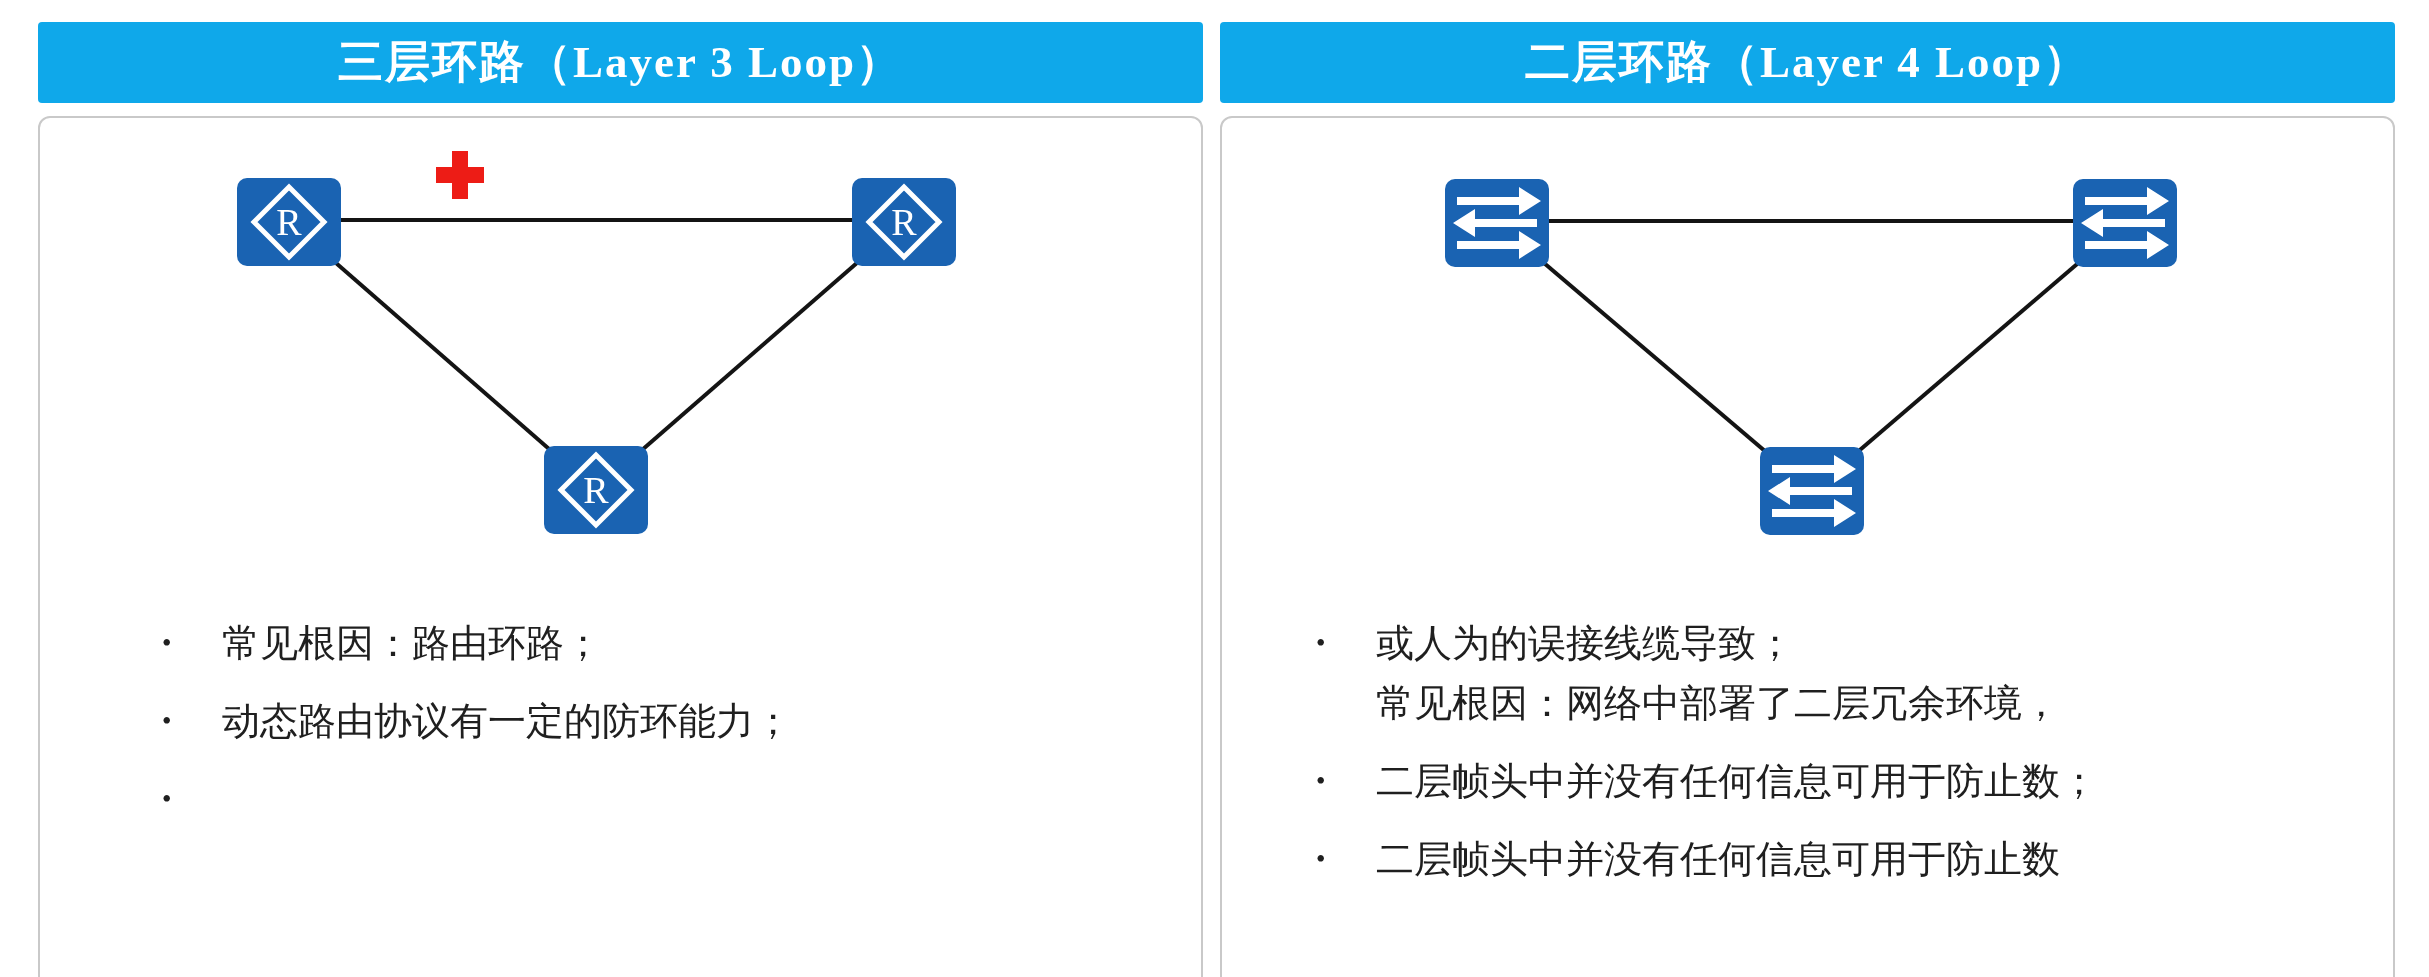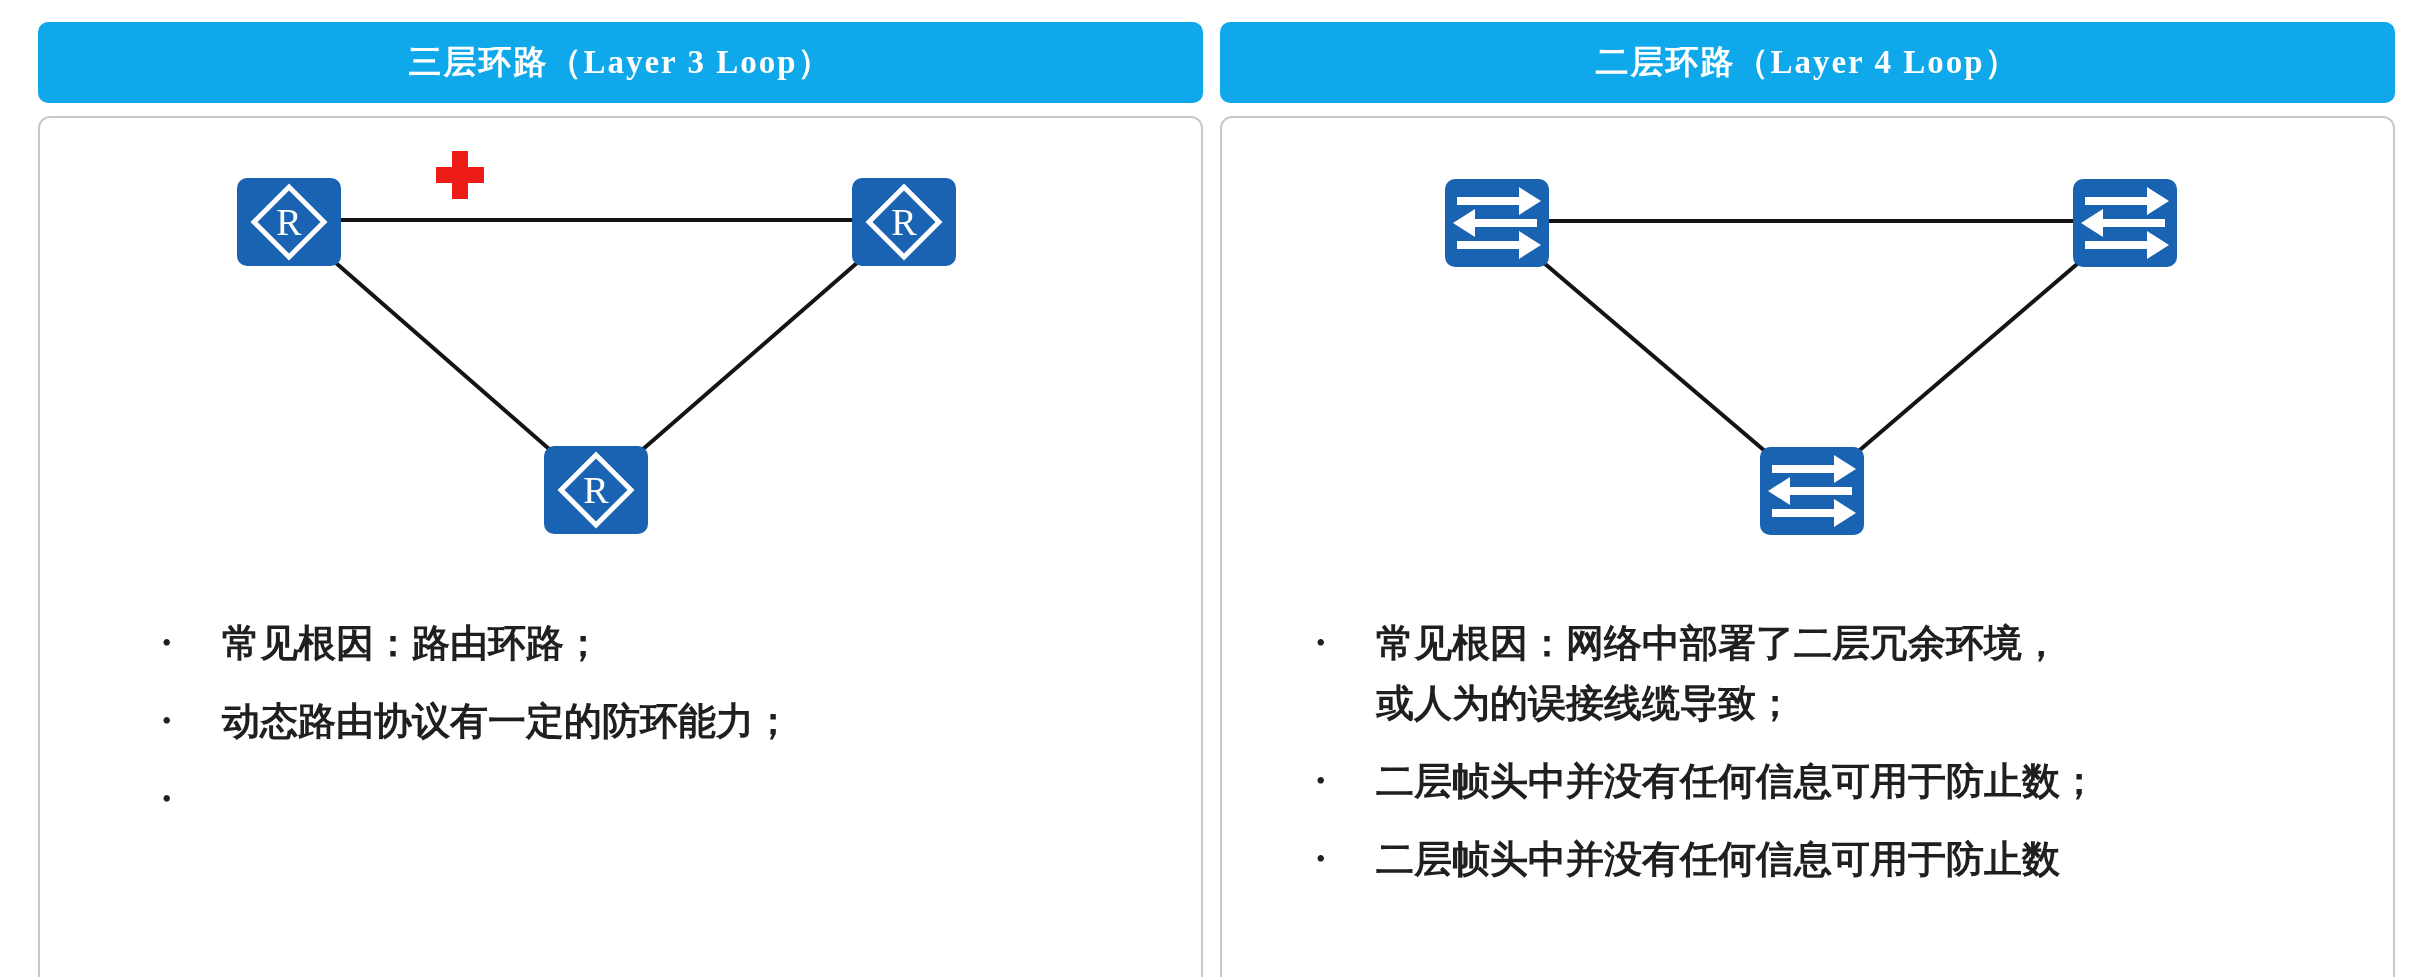--- a/index.html
+++ b/index.html
@@ -16,24 +16,24 @@
   }
   .panel { position: absolute; top: 0; }
   .panel-left  { left: 38px;  width: 1165px; }
   .panel-right { left: 1220px; width: 1175px; }
 
   .panel-header {
     margin-top: 22px;
     height: 81px;
     line-height: 81px;
     background: #0FA8EA;
-    border-radius: 10px;
+    border-radius: 4px;
     text-align: center;
     color: #ffffff;
-    font-size: 33px;
+    font-size: 45px;
     font-weight: 700;
     letter-spacing: 2px;
     white-space: nowrap;
   }
   .panel-card {
     margin-top: 13px;
     height: 900px;              
     background: #ffffff;
     border: 2px solid #C9C9C9;
     border-radius: 12px;
@@ -57,21 +57,21 @@
   .panel-left  .bullets { padding-left: 122px; padding-right: 30px; }
   .panel-right .bullets { padding-left: 94px;  padding-right: 30px; }
   .bullet-item { display: flex; margin-bottom: 18px; }
   .bullet-marker {
     flex: none;
     width: 60px;
     font-size: 27px;
     line-height: 60px;
   }
   .bullet-lines { flex: 1 1 auto; }
-  .bullet-line { white-space: nowrap; font-weight: bold; }
+  .bullet-line { white-space: nowrap; }
 </style>
 </head>
 <body>
 
 <div class="stage">
 
   <div class="panel panel-left">
     <div class="panel-header">
       <span>三层环路（Layer 3 Loop）</span>
     </div>
@@ -165,22 +165,22 @@
               <polygon points="40,-4 -22,-4 -22,-14 -44,0 -22,14 -22,4 40,4"></polygon>
               <polygon points="-40,18 22,18 22,8 44,22 22,36 22,26 -40,26"></polygon>
             </g>
           </g>
         </svg>
       </div>
       <div class="bullets">
         <div class="bullet-item">
           <span class="bullet-marker">•</span>
           <div class="bullet-lines">
+            <div class="bullet-line">或人为的误接线缆导致；</div>
             <div class="bullet-line">常见根因：网络中部署了二层冗余环境，</div>
-            <div class="bullet-line">或人为的误接线缆导致；</div>
           </div>
         </div>
         <div class="bullet-item">
           <span class="bullet-marker">•</span>
           <div class="bullet-lines">
             <div class="bullet-line">二层帧头中并没有任何信息可用于防止数；</div>
           </div>
         </div>
         <div class="bullet-item">
           <span class="bullet-marker">•</span>

